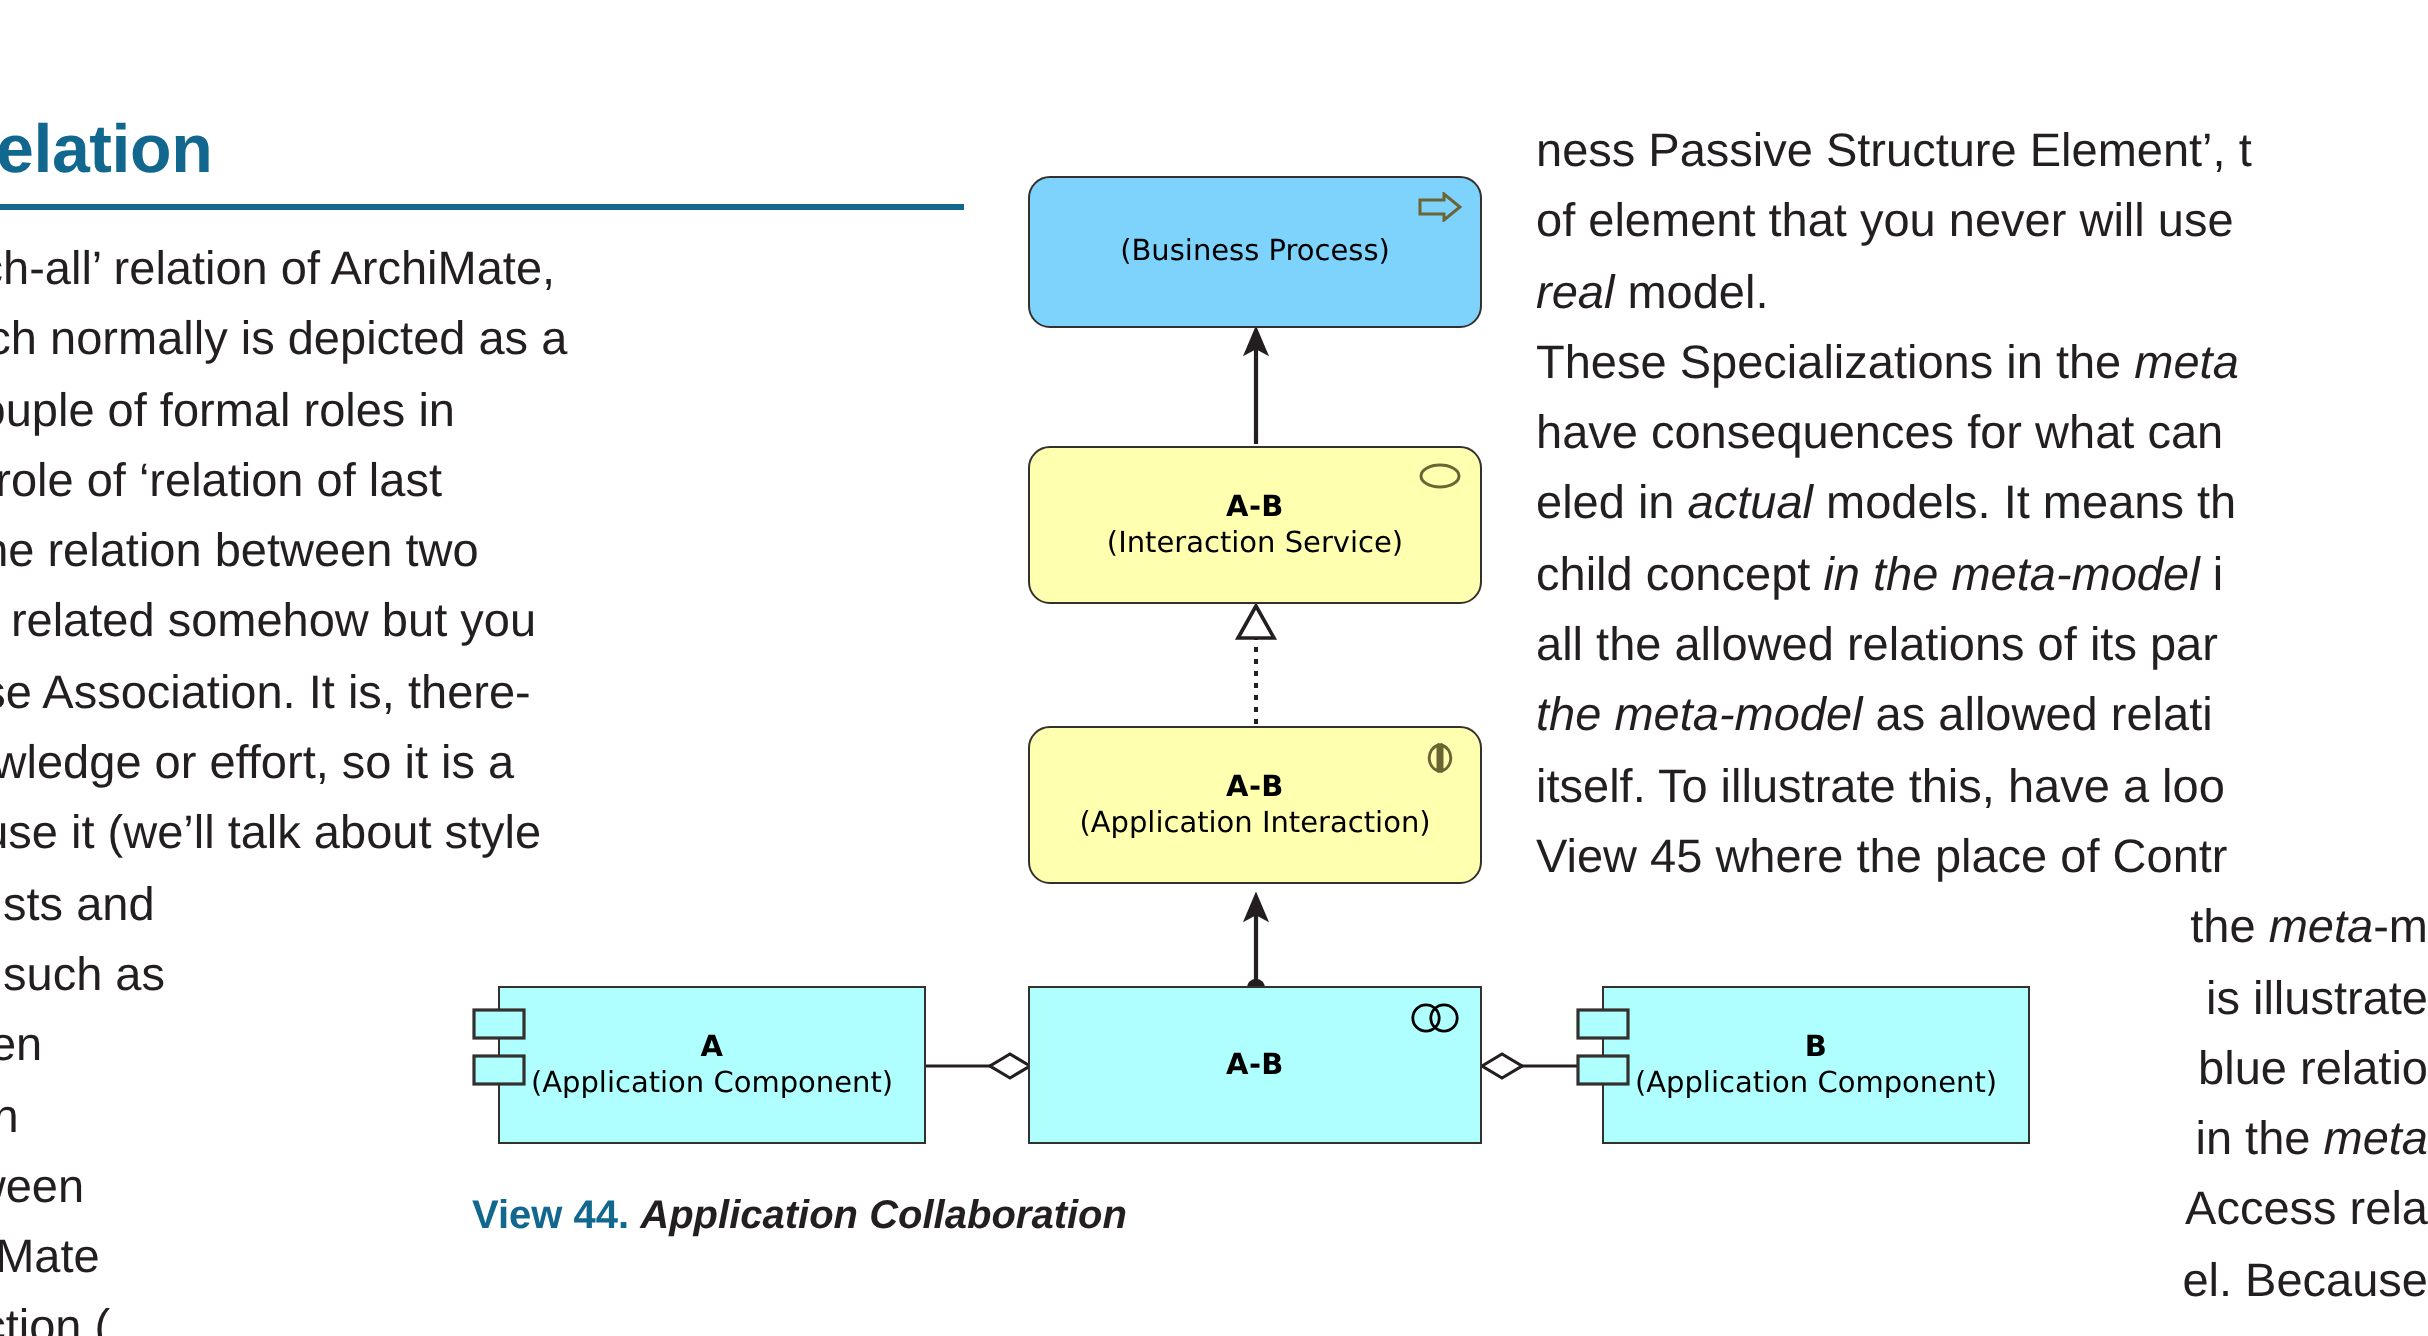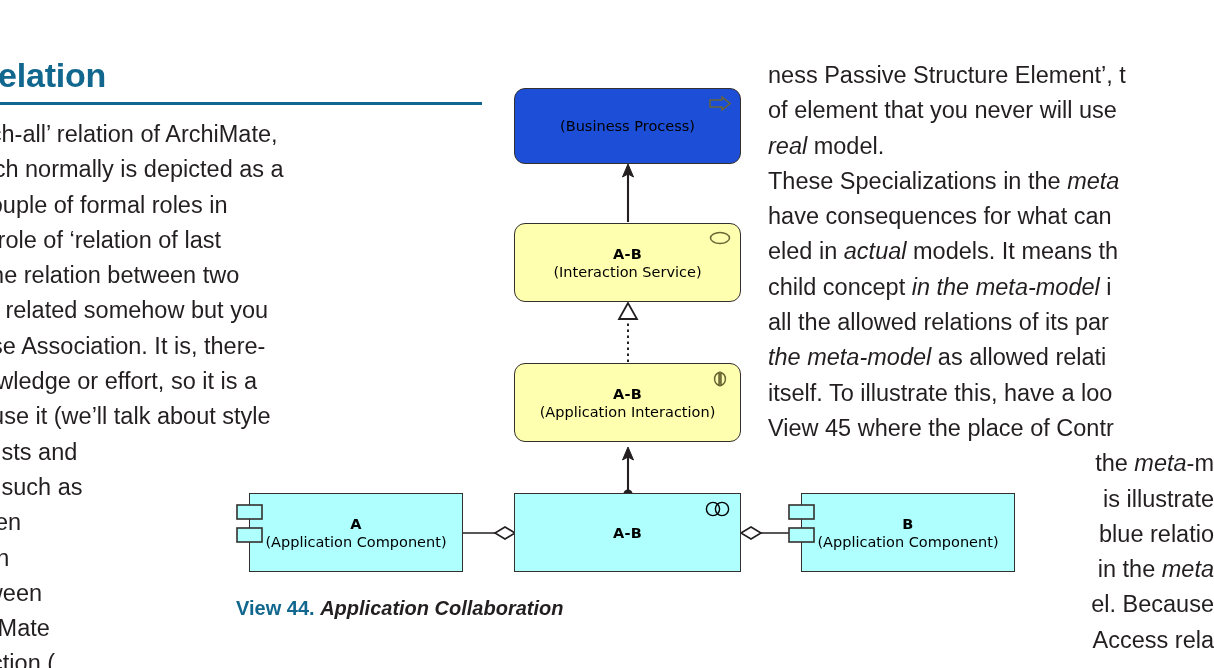--- a/index.html
+++ b/index.html
@@ -133,22 +133,22 @@
         <span class="ln">all the allowed relations of its par</span>
         <span class="ln"><em>the meta-model</em> as allowed relati</span>
         <span class="ln">itself. To illustrate this, have a loo</span>
         <span class="ln">View 45 where the place of Contr</span>
       </p>
     <div class="body-par" id="right-wrap-lines">
         <span class="rg">the <em>meta</em>-m</span>
         <span class="rg">is illustrate</span>
         <span class="rg">blue relatio</span>
         <span class="rg">in the <em>meta</em></span>
+        <span class="rg">Access rela</span>
         <span class="rg">el. Because</span>
-        <span class="rg">Access rela</span>
       </div>
   </div>
 
   <div id="diagram">
 
     <svg width="1214" height="668" style="position:absolute;left:0;top:0;">
 
       <g>
         <line x1="628" y1="222" x2="628" y2="172" stroke="#231f20" stroke-width="2.1"></line>
         <path d="M628,164 L622.5,177 L628,174 L633.5,177 Z" fill="#231f20" stroke="#231f20" stroke-width="1"></path>
@@ -169,21 +169,21 @@
         <line x1="463" y1="533" x2="501" y2="533" stroke="#231f20" stroke-width="1.6"></line>
         <path d="M515,533 L505,527 L495,533 L505,539 Z" fill="#ffffff" stroke="#231f20" stroke-width="1.6"></path>
       </g>
 
       <g>
         <line x1="755" y1="533" x2="810" y2="533" stroke="#231f20" stroke-width="1.6"></line>
         <path d="M741,533 L751,527 L761,533 L751,539 Z" fill="#ffffff" stroke="#231f20" stroke-width="1.6"></path>
       </g>
     </svg>
 
-    <div class="node rounded" id="node-business-process" style="left:514px;top:88px;width:227px;height:76px;background:#1d4ed8;">
+    <div class="node rounded" id="node-business-process" style="left:514px;top:88px;width:227px;height:76px;background:#7dd3fc;">
       <span class="ty">(Business Process)</span>
       <span class="node-icon">
         <svg width="22" height="15" viewBox="0 0 22 15">
             <path d="M1,4 L13,4 L13,1 L21,7.5 L13,14 L13,11 L1,11 Z" fill="none" stroke="#6b6534" stroke-width="1.5"></path>
           </svg>
       </span>
     </div>
 
     <div class="node rounded" id="node-application-service" style="left:514px;top:223px;width:227px;height:79px;background:#ffffb0;">
       <span class="nm">A-B</span>

